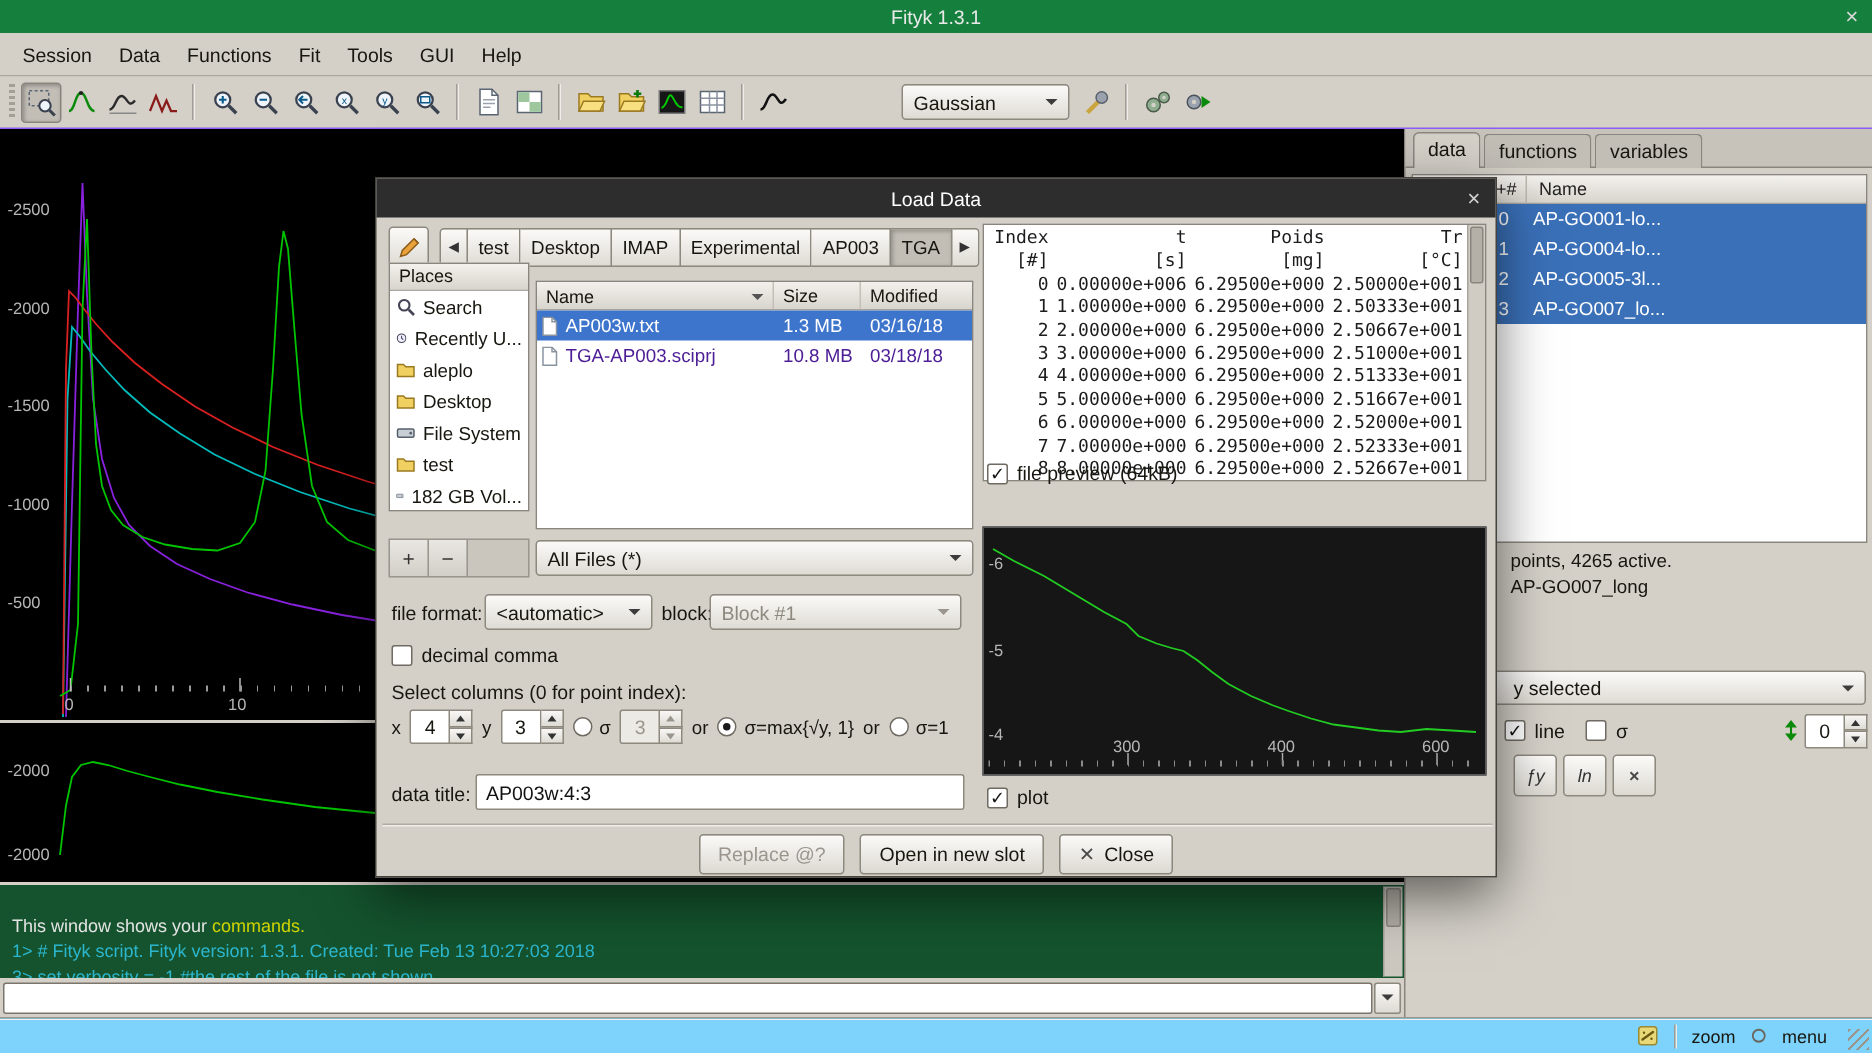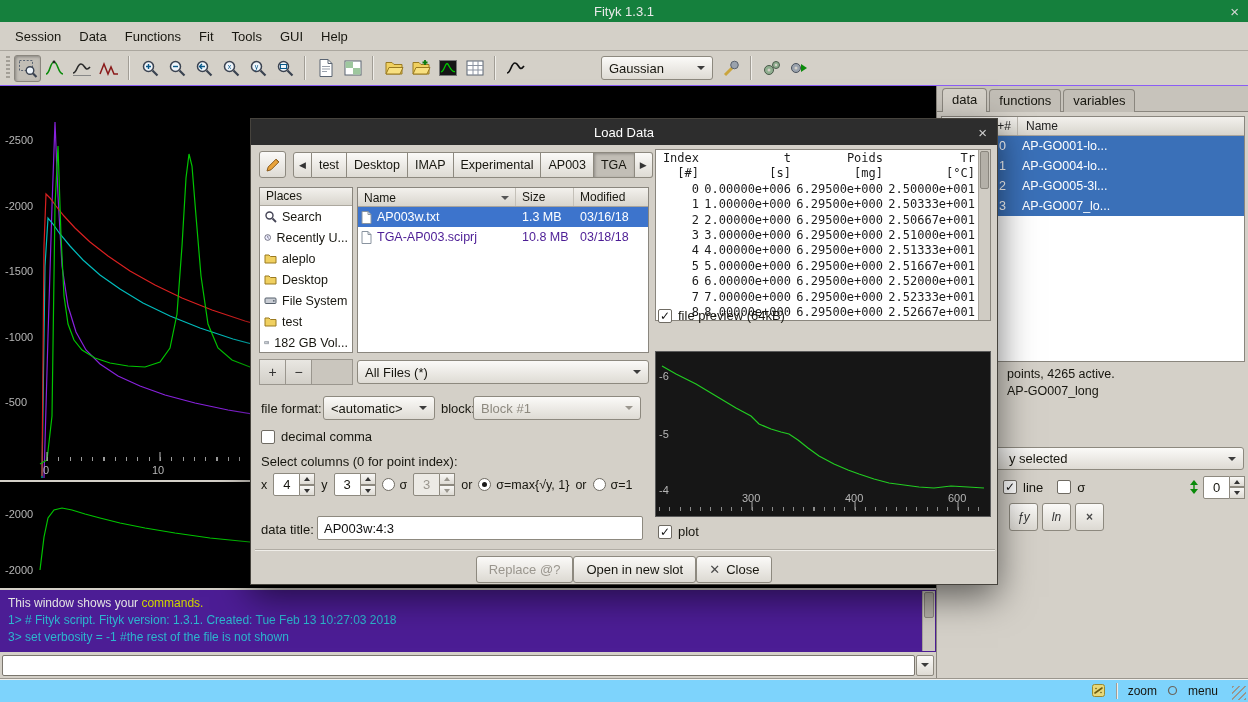--- a/index.html
+++ b/index.html
@@ -34,22 +34,22 @@
 
   
   .plot{position:absolute;background:#000;overflow:hidden}
   #main-plot{left:0;top:86px;width:936px;height:394px}
   #aux-plot{left:0;top:482px;width:936px;height:106px}
   .tick-label{position:absolute;color:#b6b6b6;font-size:11px;white-space:nowrap}
   .xtick-strip{position:absolute;height:4px;
     background:repeating-linear-gradient(90deg,#9a9a9a 0 1px,transparent 1px 11.3px)}
 
   
-  #console{position:absolute;left:0;top:590px;width:936px;height:62px;background:#4c1d95;
-    padding:5px 8px;font-size:12px;line-height:17px;white-space:nowrap;overflow:hidden}
+  #console{position:absolute;left:0;top:590px;width:936px;height:62px;background:#14532d;
+    padding:19px 8px;font-size:12px;line-height:17px;white-space:nowrap;overflow:hidden}
   #console .l1{color:#e4e4e4}
   #console .hl{color:#cfd400}
   #console .cmd{color:#2cb6ce}
   #console-scrollbar{position:absolute;left:922px;top:591px;width:13px;height:60px;
     background:#ccc8c0;border-left:1px solid #a6a29a}
   #console-scrollbar .thumb{position:absolute;left:1px;top:1px;width:10px;height:26px;
     background:#b2aea6;border:1px solid #8a867e;border-radius:2px}
 
   
   #input-row{position:absolute;left:0;top:652px;width:936px;height:26px;display:flex;
@@ -128,21 +128,21 @@
   #crumbs{position:absolute;left:8px;top:32px;width:392px;height:27px;display:flex;align-items:center}
   .icon-btn{width:27px;height:27px;display:flex;align-items:center;justify-content:center;
     background:linear-gradient(#fbfaf8,#dedbd4);border:1px solid #8d897f;border-radius:3px;flex:none}
   .crumb,.crumb-nav{height:26px;padding:0 7px;display:flex;align-items:center;
     background:linear-gradient(#fbfaf8,#dedbd4);border:1px solid #8d897f;border-left:none;
     font-size:12.5px;white-space:nowrap;flex:none}
   .crumb-nav{padding:0 5px;font-size:9px;color:#333}
   .seg-first{border-left:1px solid #8d897f;border-radius:3px 0 0 3px;margin-left:7px}
   .seg-last{border-radius:0 3px 3px 0}
   .crumb.active{background:#c2beb6;box-shadow:inset 1px 1px 3px rgba(0,0,0,.28)}
-  #places{position:absolute;left:8px;top:68px;width:94px;height:166px;background:#fff;
+  #places{position:absolute;left:8px;top:56px;width:94px;height:166px;background:#fff;
     border:1px solid #8a867e;font-size:12.5px;overflow:hidden}
   #places .ph{height:18px;background:linear-gradient(#f3f1ed,#d8d5cd);border-bottom:1px solid #aca89f;
     padding:1px 0 0 6px;font-size:12px}
   .place{height:21px;display:flex;align-items:center;gap:5px;padding:0 4px;white-space:nowrap}
   #pm-bar{position:absolute;left:8px;top:240px;width:94px;height:26px;border:1px solid #9a968e;
     background:#cac6be;display:flex}
   .pm-btn{width:26px;height:100%;display:flex;align-items:center;justify-content:center;
     border-right:1px solid #9a968e;font-size:14px;color:#333;background:linear-gradient(#e9e7e2,#d2cfc8)}
   #filelist{position:absolute;left:106px;top:68px;width:292px;height:166px;background:#fff;
     border:1px solid #8a867e;font-size:12.5px;overflow:hidden}
@@ -174,21 +174,21 @@
   #format-combo{position:absolute;left:72px;top:277px;width:112px}
   #block-combo{position:absolute;left:222px;top:277px;width:168px;color:#8d897f}
   #block-combo .arrow{border-top-color:#9a968e}
   #decimal-check{position:absolute;left:10px;top:310px}
   #columns-row{position:absolute;left:10px;top:353px;width:388px;height:25px;display:flex;
     align-items:center;gap:6px;font-size:12.5px;white-space:nowrap}
   #title-input{position:absolute;left:66px;top:397px;width:326px;height:24px;background:#fff;
     border:1px solid #8d897f;border-radius:2px;padding:0 6px;font:13px "Liberation Sans",sans-serif;color:#111}
   #dlg-sep{position:absolute;left:4px;top:430px;width:740px;height:0;border-top:1px solid #b0aca4;
     border-bottom:1px solid #f0eee9}
-  #dlg-buttons{position:absolute;left:0;top:437px;width:100%;display:flex;justify-content:center;}
+  #dlg-buttons{position:absolute;left:0;top:437px;width:100%;display:flex;justify-content:center;gap:10px}
   .x-glyph{font-weight:bold;color:#4a4a4a;font-style:normal}
 </style>
 </head>
 <body>
 
 <div id="app">
 
   <div id="titlebar">
     <span>Fityk 1.3.1</span>
     <span class="close">×</span>

